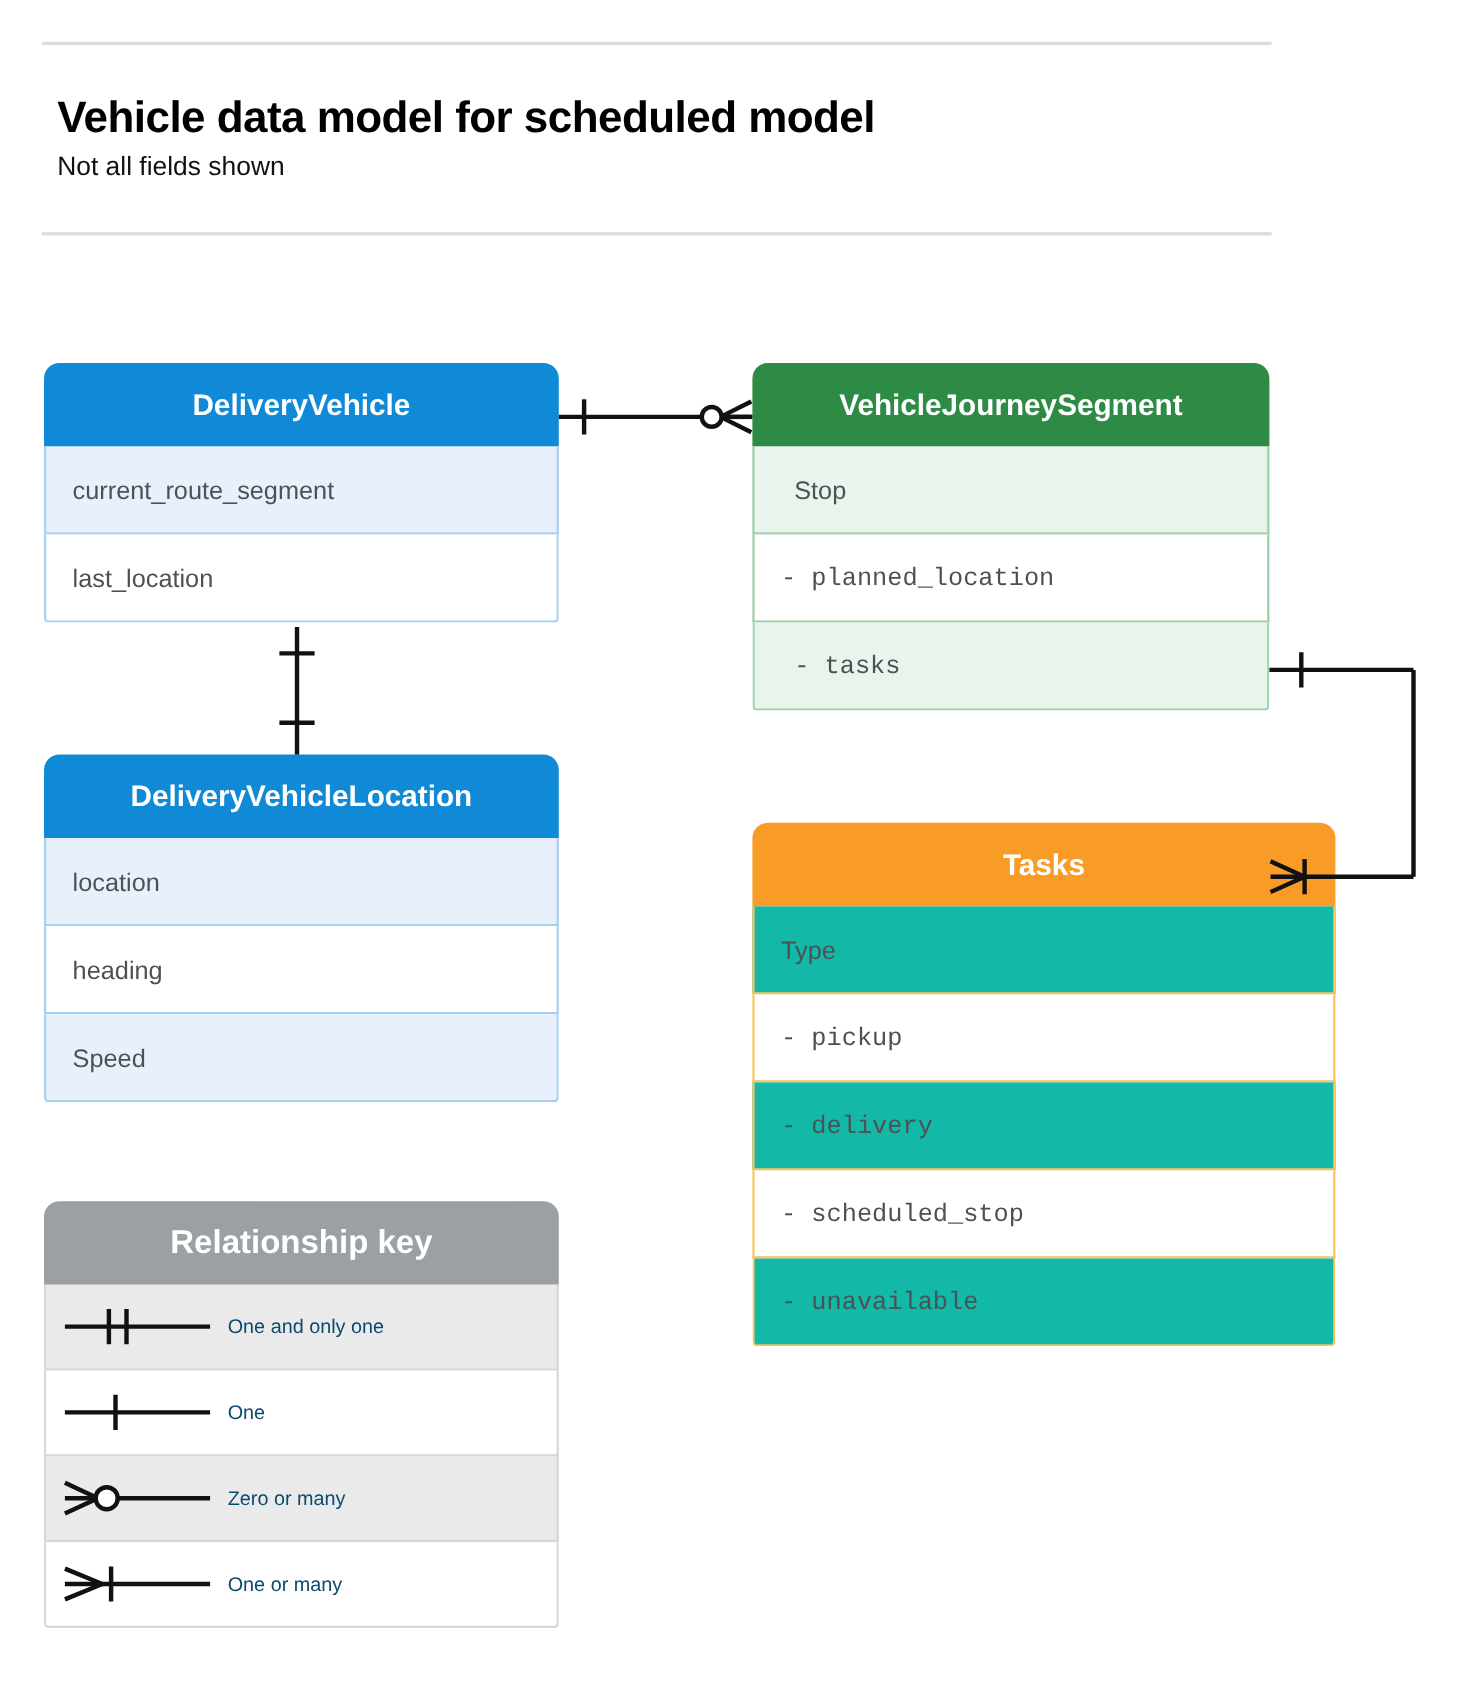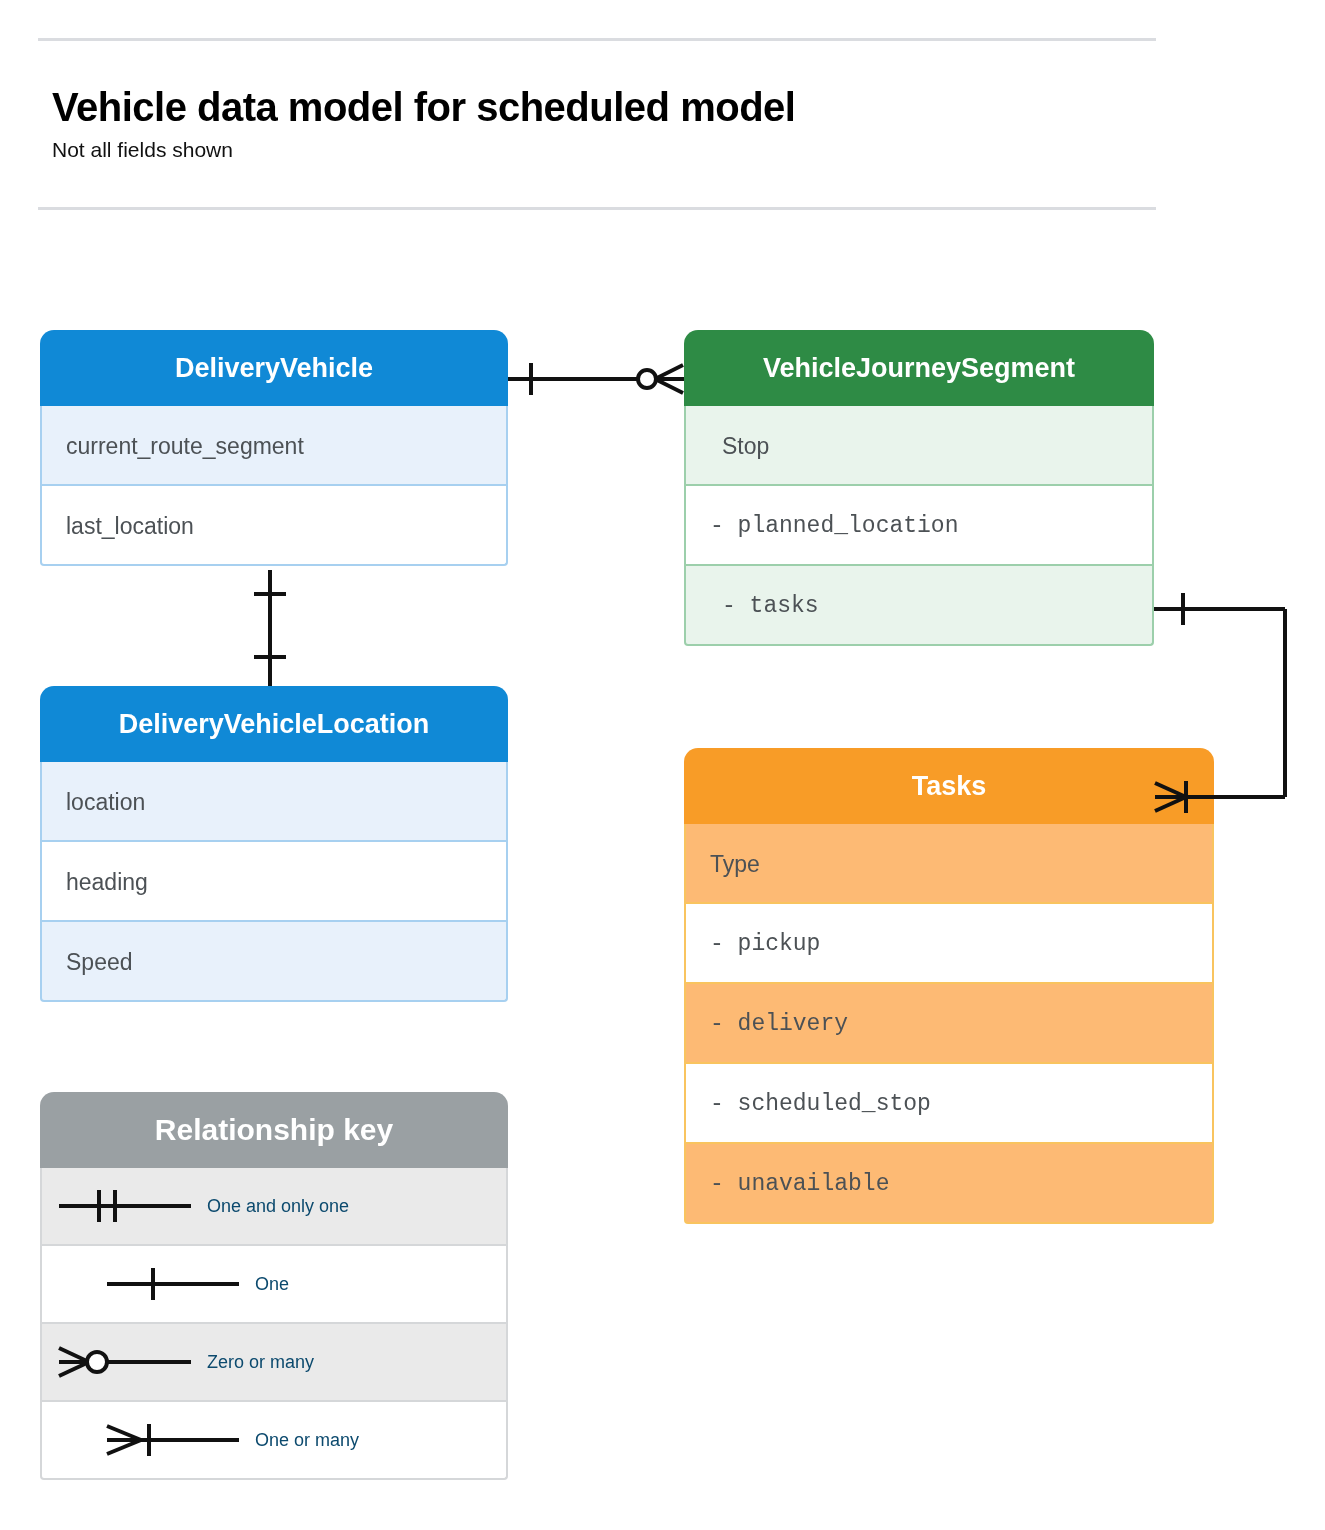--- a/index.html
+++ b/index.html
@@ -30,21 +30,21 @@
   }
   #page-title {
     font-size: 40px;
     font-weight: bold;
     color: #000000;
     letter-spacing: -0.5px;
     margin: 44px 0 0 14px;
     line-height: 1.12;
   }
   #page-subtitle {
-    font-size: 21px;
+    font-size: 24px;
     color: #111111;
     margin: 6px 0 0 14px;
     line-height: 1.3;
   }
   #header-rule-bottom {
     margin-top: 44px;
   }
 
   
   .entity {
@@ -92,21 +92,21 @@
 
   
   .theme-green .entity-title { background: #2e8b45; }
   .theme-green .field { border-color: #9ccfab; }
   .theme-green .field.shade { background: #e9f4ec; padding-left: 36px; }
   .theme-green .field.plain { background: #ffffff; }
 
   
   .theme-orange .entity-title { background: #f89c27; }
   .theme-orange .field { border-color: #f9c45f; }
-  .theme-orange .field.shade { background: #fdba74; }
+  .theme-orange .field.shade { background: #14b8a6; }
   .theme-orange .field.plain { background: #ffffff; }
 
   
   .theme-gray .entity-title { background: #9aa0a3; }
 
   
   #entity-delivery-vehicle      { left: 40px;  top: 330px;  width: 468px; }
   #entity-journey-segment       { left: 684px; top: 330px;  width: 470px; }
   #entity-vehicle-location      { left: 40px;  top: 686px;  width: 468px; }
   #entity-tasks                 { left: 684px; top: 748px;  width: 530px; }
@@ -118,21 +118,21 @@
     box-sizing: border-box;
     height: 78px;
     display: flex;
     align-items: center;
     border-style: solid;
     border-width: 0 2px 2px 2px;
     border-color: #d5d7d9;
     overflow: hidden;
   }
   .legend-row.shade { background: #eaeaea; }
-  .legend-row.plain { background: #ffffff; padding-left: 48px; }
+  .legend-row.plain { background: #ffffff; }
   .legend-row:last-child { border-radius: 0 0 4px 4px; }
   .legend-glyph {
     width: 165px;
     flex: 0 0 165px;
     height: 100%;
     display: flex;
     align-items: center;
     justify-content: center;
   }
   .legend-label {

